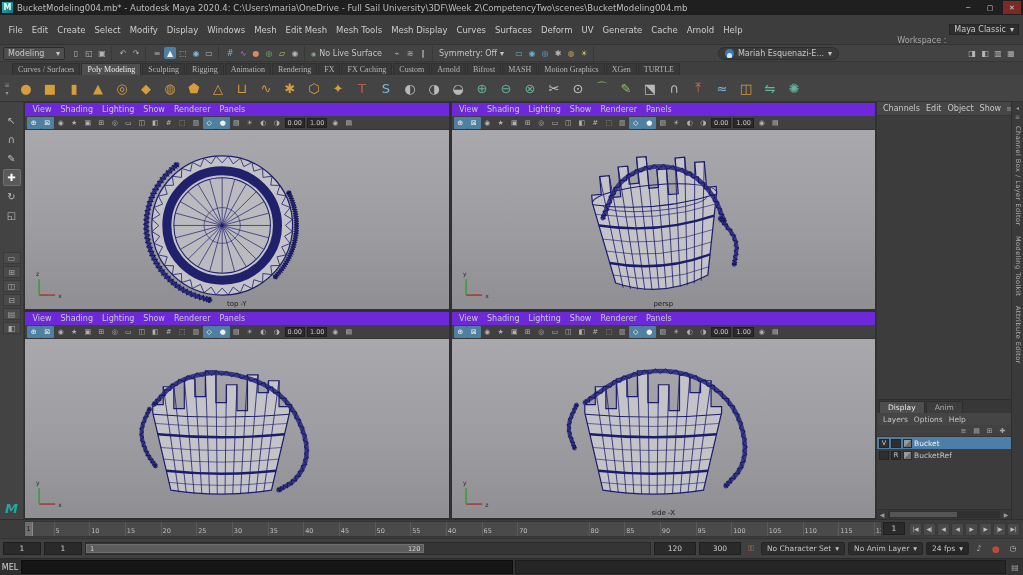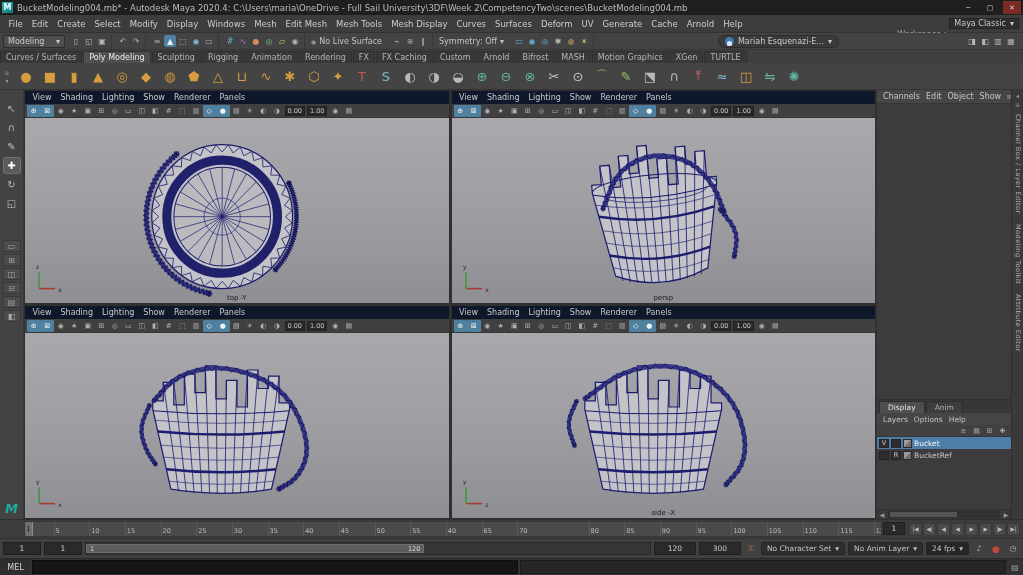--- a/index.html
+++ b/index.html
@@ -9,62 +9,62 @@
 
   
   .titlebar { height:15px; background:#1f1f1f; display:flex; align-items:center; padding:0 2px; gap:4px; }
   .app-icon { width:11px; height:11px; background:linear-gradient(135deg,#2fb8ad,#176f80); color:#eaffff;
               font-size:8px; font-weight:bold; display:flex; align-items:center; justify-content:center; }
   .title-text { flex:1; font-size:8.5px; color:#bdbdbd; white-space:nowrap; overflow:hidden; }
   .win-btn { width:18px; height:13px; display:flex; align-items:center; justify-content:center; font-size:7px; color:#cfcfcf; }
   .win-btn.close { background:#7a2b25; }
 
   
-  .menubar { height:18px; background:#3d3d3d; display:flex; align-items:center; padding:0 4px; border-bottom:1px solid #333; }
+  .menubar { height:30px; background:#3d3d3d; display:flex; align-items:center; padding:0 4px; border-bottom:1px solid #333; }
   .menu-item { font-size:8.5px; padding:0 4.5px; color:#cdcdcd; }
   .menubar .spacer { flex:1; }
   .workspace-label { font-size:8px; color:#a8a8a8; margin-right:3px;margin-top:21px; }
   .workspace-dd { background:#2e2e2e; border:1px solid #252525; font-size:8px; padding:0 4px; display:flex; gap:4px; align-items:center; height:11px; }
 
   
   .statusline { height:17px; background:#434343; display:flex; align-items:center; padding:0 3px; gap:2px; border-bottom:1px solid #363636; }
   .mode-dd { background:#4e4e4e; border:1px solid #2c2c2c; border-radius:2px; height:13px; width:62px;
              font-size:8px; display:flex; align-items:center; justify-content:space-between; padding:0 4px; }
   .sl-group { display:flex; align-items:center; gap:1px; padding:0 3px; border-right:1px solid #383838; height:15px; }
   .sl-icon { width:12px; height:12px; display:flex; align-items:center; justify-content:center; font-size:8px; color:#b5b5b5; }
   .sl-icon.active { background:#50809f; border-radius:2px; color:#eee; }
   .sl-label { font-size:8px; color:#c3c3c3; padding:0 4px; display:flex; align-items:center; gap:3px; }
   .statusline .spacer { flex:1; }
   .account { background:#3a3a3a; border:1px solid #2d2d2d; border-radius:8px; height:13px; display:flex;
              align-items:center; gap:4px; padding:0 6px; font-size:8px; }
   .avatar { width:9px; height:9px; border-radius:50%; background:#3d7bb5; display:flex; align-items:flex-end; justify-content:center; overflow:hidden; }
   .avatar::before { content:""; width:5px; height:5px; background:#dce9f5; border-radius:50% 50% 0 0; }
 
   
-  .shelf-tabs { height:13px; background:#3f3f3f; display:flex; padding-left:0; gap:1px; }
+  .shelf-tabs { height:13px; background:#3f3f3f; display:flex; padding-left:12px; gap:1px;font-family:Liberation Serif, serif; }
   .shelf-tab { font-size:8px; color:#b5b5b5; padding:1px 5px; background:#383838; border:1px solid #303030; border-bottom:none; }
   .shelf-tab.active { background:#4f4f4f; color:#ececec; }
   .shelf-row { height:27px; background:#444; display:flex; align-items:center; border-bottom:1px solid #333; }
   .shelf-left { width:14px; display:flex; flex-direction:column; align-items:center; justify-content:center; gap:1px; font-size:6px; color:#9a9a9a; }
   .shelf-icons { display:flex; align-items:center; }
   .shelf-icon { width:24px; height:23px; display:flex; align-items:center; justify-content:center; font-size:13px; color:#d79c3c; }
 
   
   .main { flex:1; display:flex; min-height:0; }
 
   .toolbox { width:24px; background:#434343; display:flex; flex-direction:column; align-items:center; padding-top:10px; gap:2px; border-right:1px solid #383838; }
   .tool { width:18px; height:17px; display:flex; align-items:center; justify-content:center; font-size:10px; color:#bdbdbd; }
   .tool.active { background:#5a5a5a; border:1px solid #6f6f6f; border-radius:2px; color:#fff; }
   .toolbox .gap { height:24px; }
   .layout-btn { width:18px; height:12px; display:flex; align-items:center; justify-content:center; font-size:8px; color:#a8a8a8; background:#4b4b4b; border:1px solid #393939; }
   .maya-logo { margin-top:auto; margin-bottom:3px; font-size:13px; font-weight:bold; font-style:italic; color:#1fa9a1; }
 
   .viewports { flex:1; display:grid; grid-template-columns:1fr 1fr; grid-template-rows:1fr 1fr; gap:3px; background:#303030; padding:1px; min-width:0; }
   .viewport { display:flex; flex-direction:column; min-width:0; min-height:0; background:#3d3d3d; }
-  .vp-menubar { height:13px; background:#0f172a; display:flex; align-items:center; padding:0 4px; gap:2px; flex:0 0 13px; }
+  .vp-menubar { height:13px; background:#6d28d9; display:flex; align-items:center; padding:0 4px; gap:2px; flex:0 0 13px; }
   .vp-menu-item { font-size:8px; color:#c9c9c9; padding:0 3.5px; }
   .vp-toolbar { height:14px; background:#404040; display:flex; align-items:center; padding:0 2px; gap:0; flex:0 0 14px; border-bottom:1px solid #363636; overflow:hidden; }
   .vp-icon { width:13.5px; height:12px; display:flex; align-items:center; justify-content:center; font-size:7px; color:#b2b2b2; flex:0 0 auto; }
   .vp-icon.active { background:#50809f; color:#f0f0f0; border-radius:1px; }
   .vp-field { background:#2a2a2a; border:1px solid #202020; color:#c5c5c5; font-size:6.5px; padding:0 2px; margin:0 1px; height:10px; display:flex; align-items:center; flex:0 0 auto; }
   .vp-canvas { position:relative; flex:1; min-height:0; background:linear-gradient(#a8a8ad, #9c9ca1 55%, #8e8e93); }
   .vp-canvas svg { position:absolute; inset:0; width:100%; height:100%; }
   .vp-label { position:absolute; bottom:1px; left:0; right:0; text-align:center; font-size:7px; color:#1d1d1d; }
 
   
@@ -118,21 +118,21 @@
   .rs-bar { position:absolute; top:1px; bottom:1px; background:#5d5d5d; border:1px solid #6e6e6e; display:flex;
             align-items:center; justify-content:space-between; font-size:6.5px; color:#d5d5d5; padding:0 3px; }
   .dd { background:#2e2e2e; border:1px solid #242424; border-radius:2px; height:13px; font-size:7.5px; color:#c3c3c3;
         display:flex; align-items:center; gap:4px; padding:0 5px; }
   .dd.dark { background:#262626; }
   .rr-icon { width:14px; height:13px; display:flex; align-items:center; justify-content:center; font-size:8px; color:#b5b5b5; }
   .autokey { color:#c04a3a; font-size:9px; }
 
   
   .cmd-row { height:17px; display:flex; align-items:stretch; background:#333; border-top:1px solid #2a2a2a; }
-  .mel-label { width:31px; background:#2e2e2e; font-size:8px; color:#d5d5d5; display:flex; align-items:center; justify-content:center; }
+  .mel-label { width:20px; background:#2e2e2e; font-size:8px; color:#d5d5d5; display:flex; align-items:center; justify-content:center; }
   .cmd-input { flex:1; background:#151515; border:1px solid #0d0d0d; margin:1px; }
   .cmd-output { flex:1; background:#262626; border:1px solid #1c1c1c; margin:1px; }
   .cmd-icon { width:16px; display:flex; align-items:center; justify-content:center; font-size:8px; color:#a8a8a8; }
   .helpline { height:16px; background:#646464; display:flex; align-items:center; padding:0 6px; font-size:8px; color:#191919; position:relative; }
   .resize-grip { position:absolute; right:2px; bottom:2px; width:9px; height:9px;
                  background:repeating-linear-gradient(135deg, transparent 0 2px, #4a4a4a 2px 3px); }
 </style>
 </head>
 <body>
 

